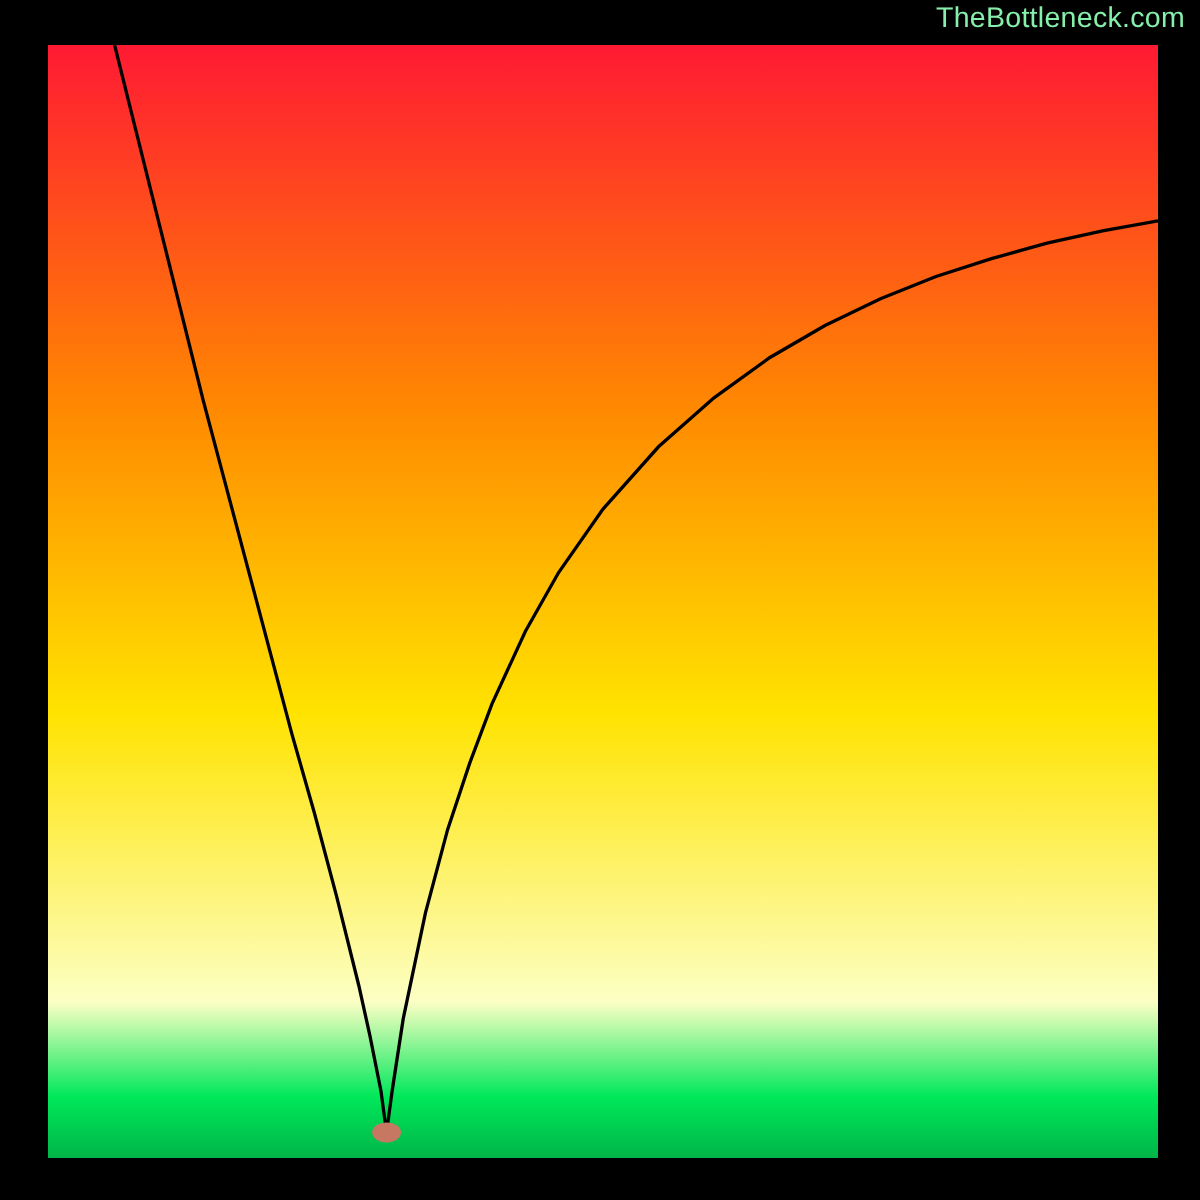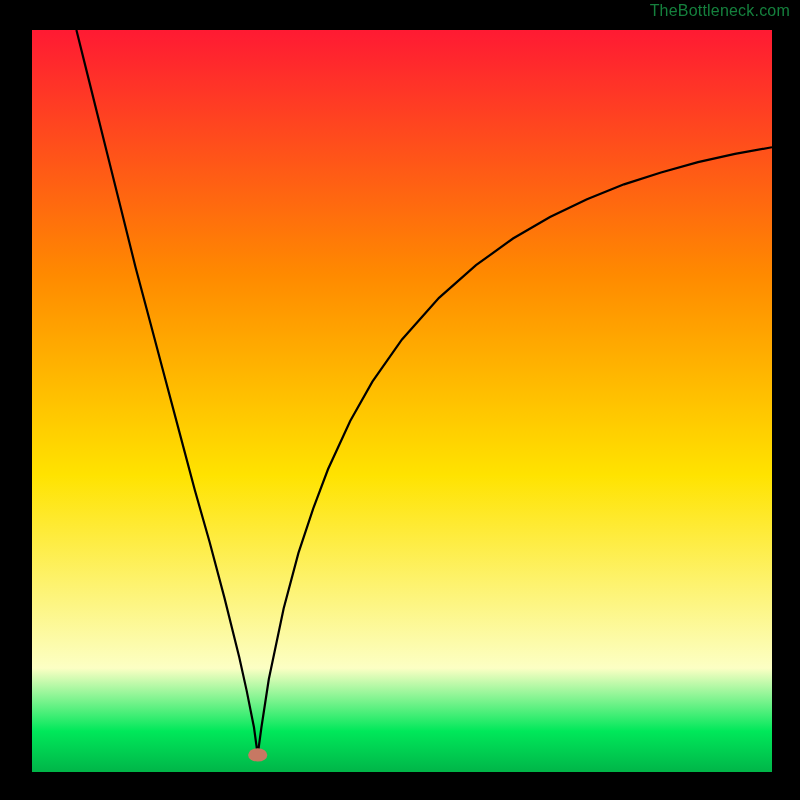--- a/index.html
+++ b/index.html
@@ -14,23 +14,23 @@
   .frame {
     position: absolute;
     top: 0; left: 0;
     width: 800px; height: 800px;
     background: #000;
   }
   .watermark {
     position: absolute;
     top: 2px;
     right: 10px;
-    font-size: 16px;
+    font-size: 19px;
     font-weight: 400;
-    color: #15803d;
+    color: #86efac;
     letter-spacing: 0.2px;
     z-index: 5;
   }
   .plot-wrap {
     position: absolute;
     left: 32px;
     top: 30px;
     width: 740px;
     height: 742px;
   }

